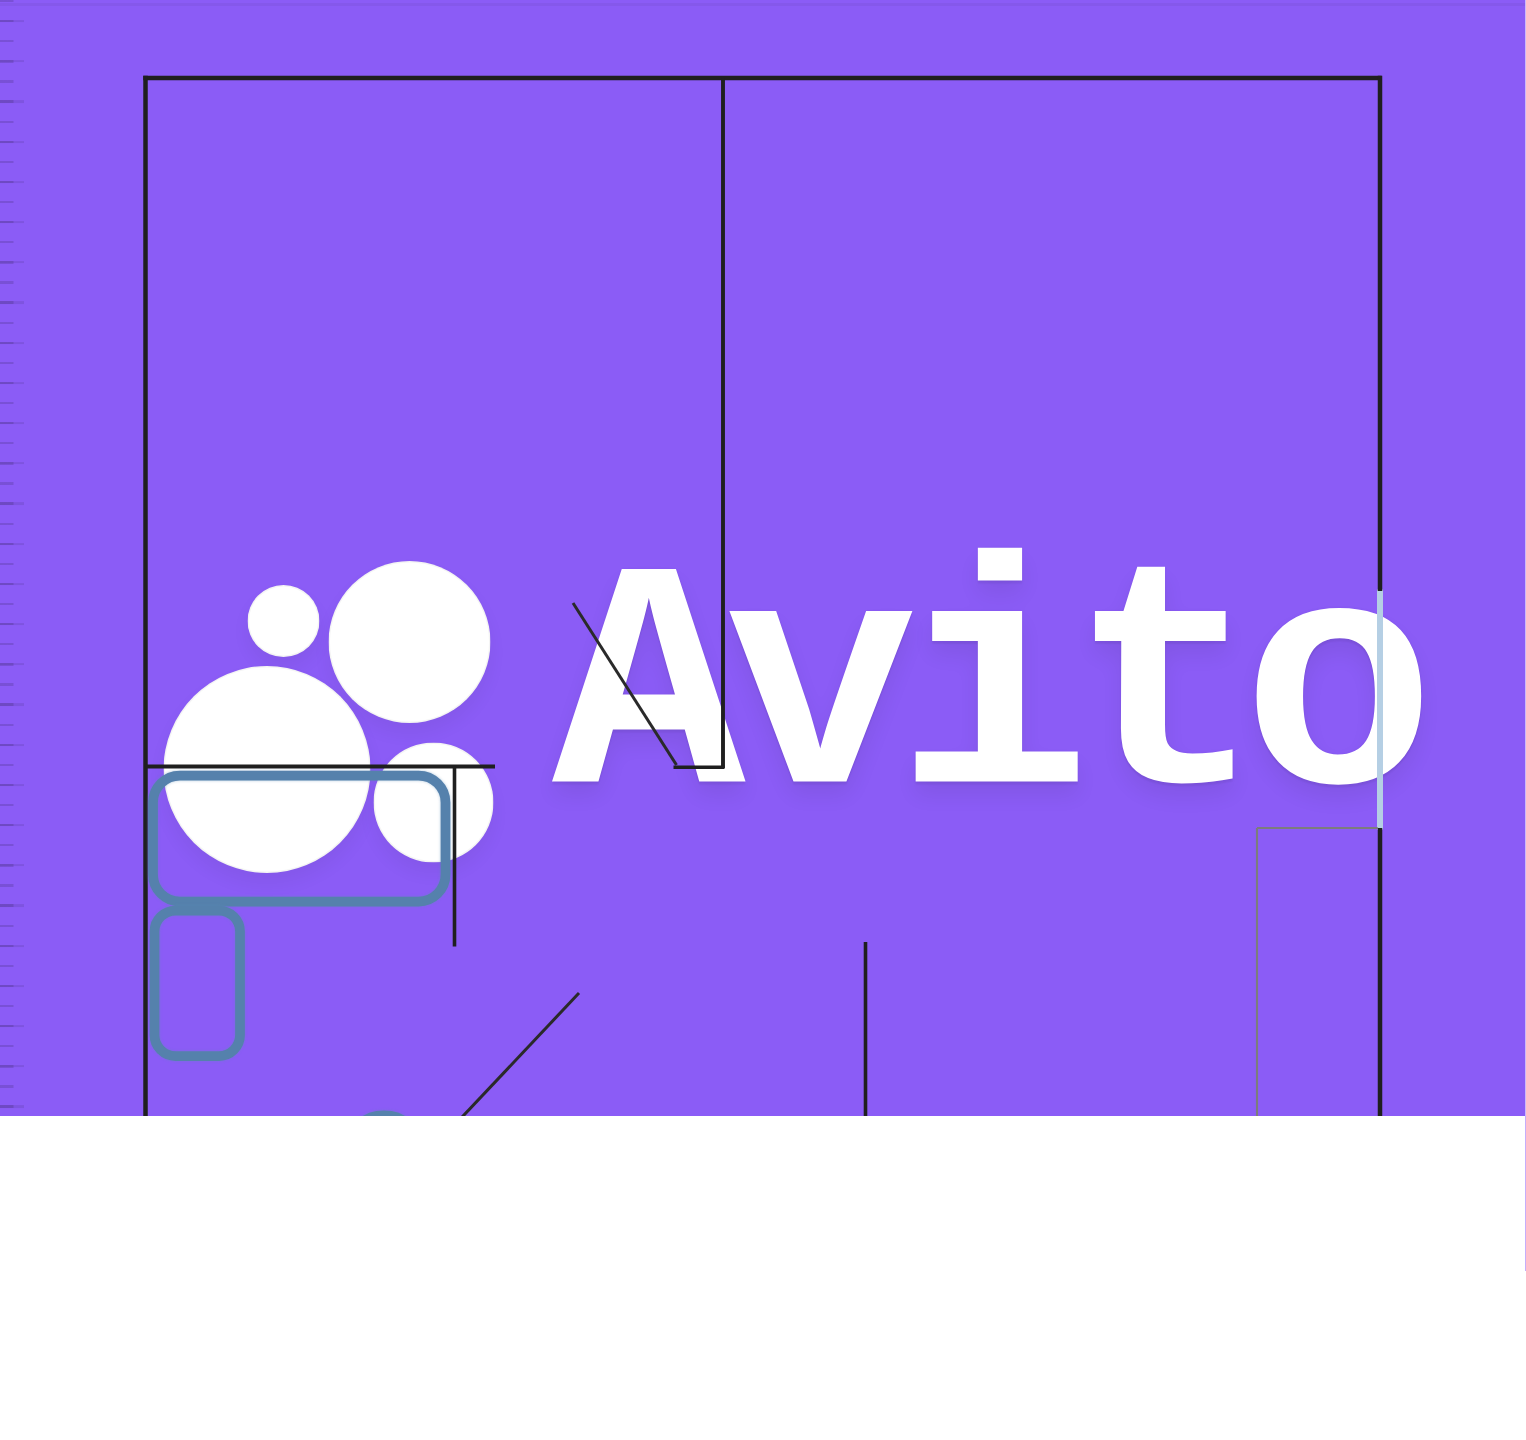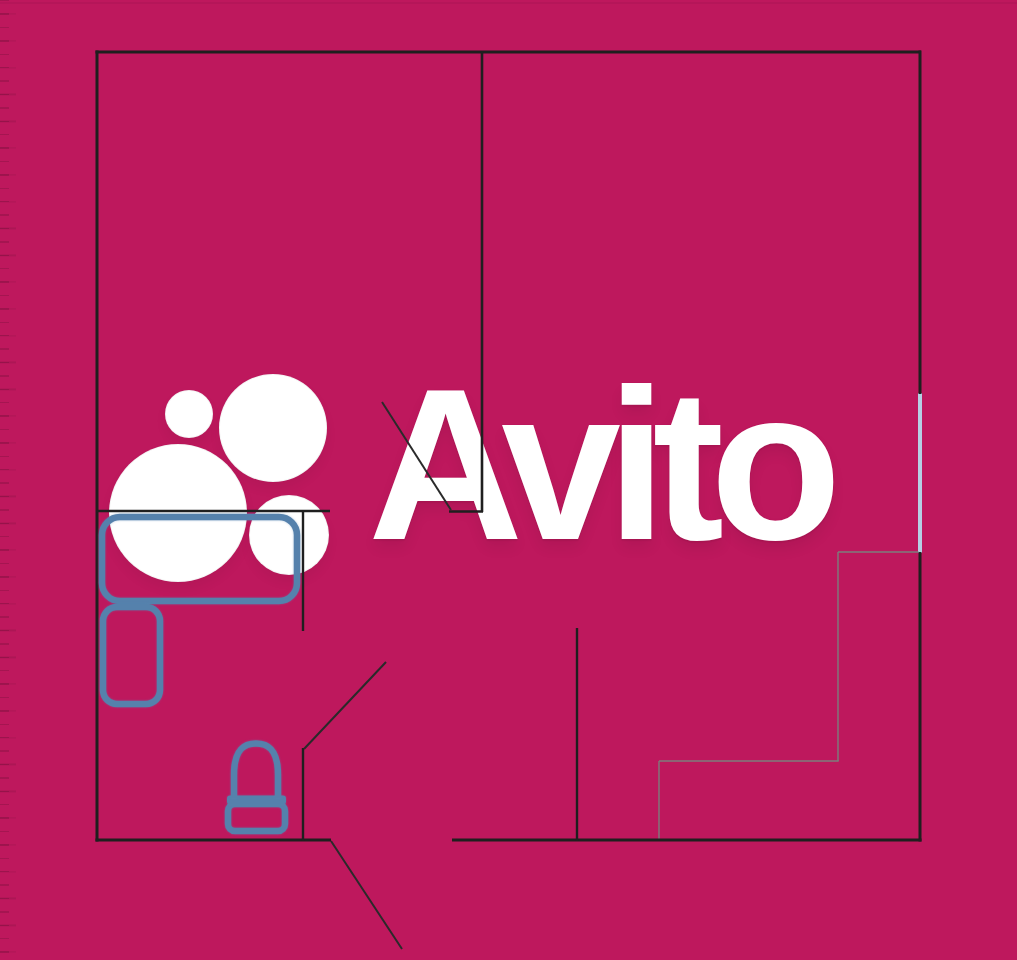--- a/index.html
+++ b/index.html
@@ -1,22 +1,22 @@
 <!DOCTYPE html>
 <html><head>
 <meta charset="utf-8">
 <style>
   html, body { margin: 0; padding: 0; background: #ffffff; }
   .canvas {
     position: relative;
     width: 1017px;
-    height: 960px;
-    background: #be185d;
+    height: 744px;
+    background: #8b5cf6;
     overflow: hidden;
-    font-family: Liberation Sans, sans-serif;
+    font-family: Liberation Mono, monospace;
   }
   
   .ticks { position: absolute; top: 0; left: 0; height: 100%; pointer-events: none; }
   .ticks-a {
     width: 9px;
     background: repeating-linear-gradient(180deg,
       rgba(0,0,0,0.13) 0px, rgba(0,0,0,0.13) 1.5px,
       transparent 1.5px, transparent 13.4px);
   }
   .ticks-b {

